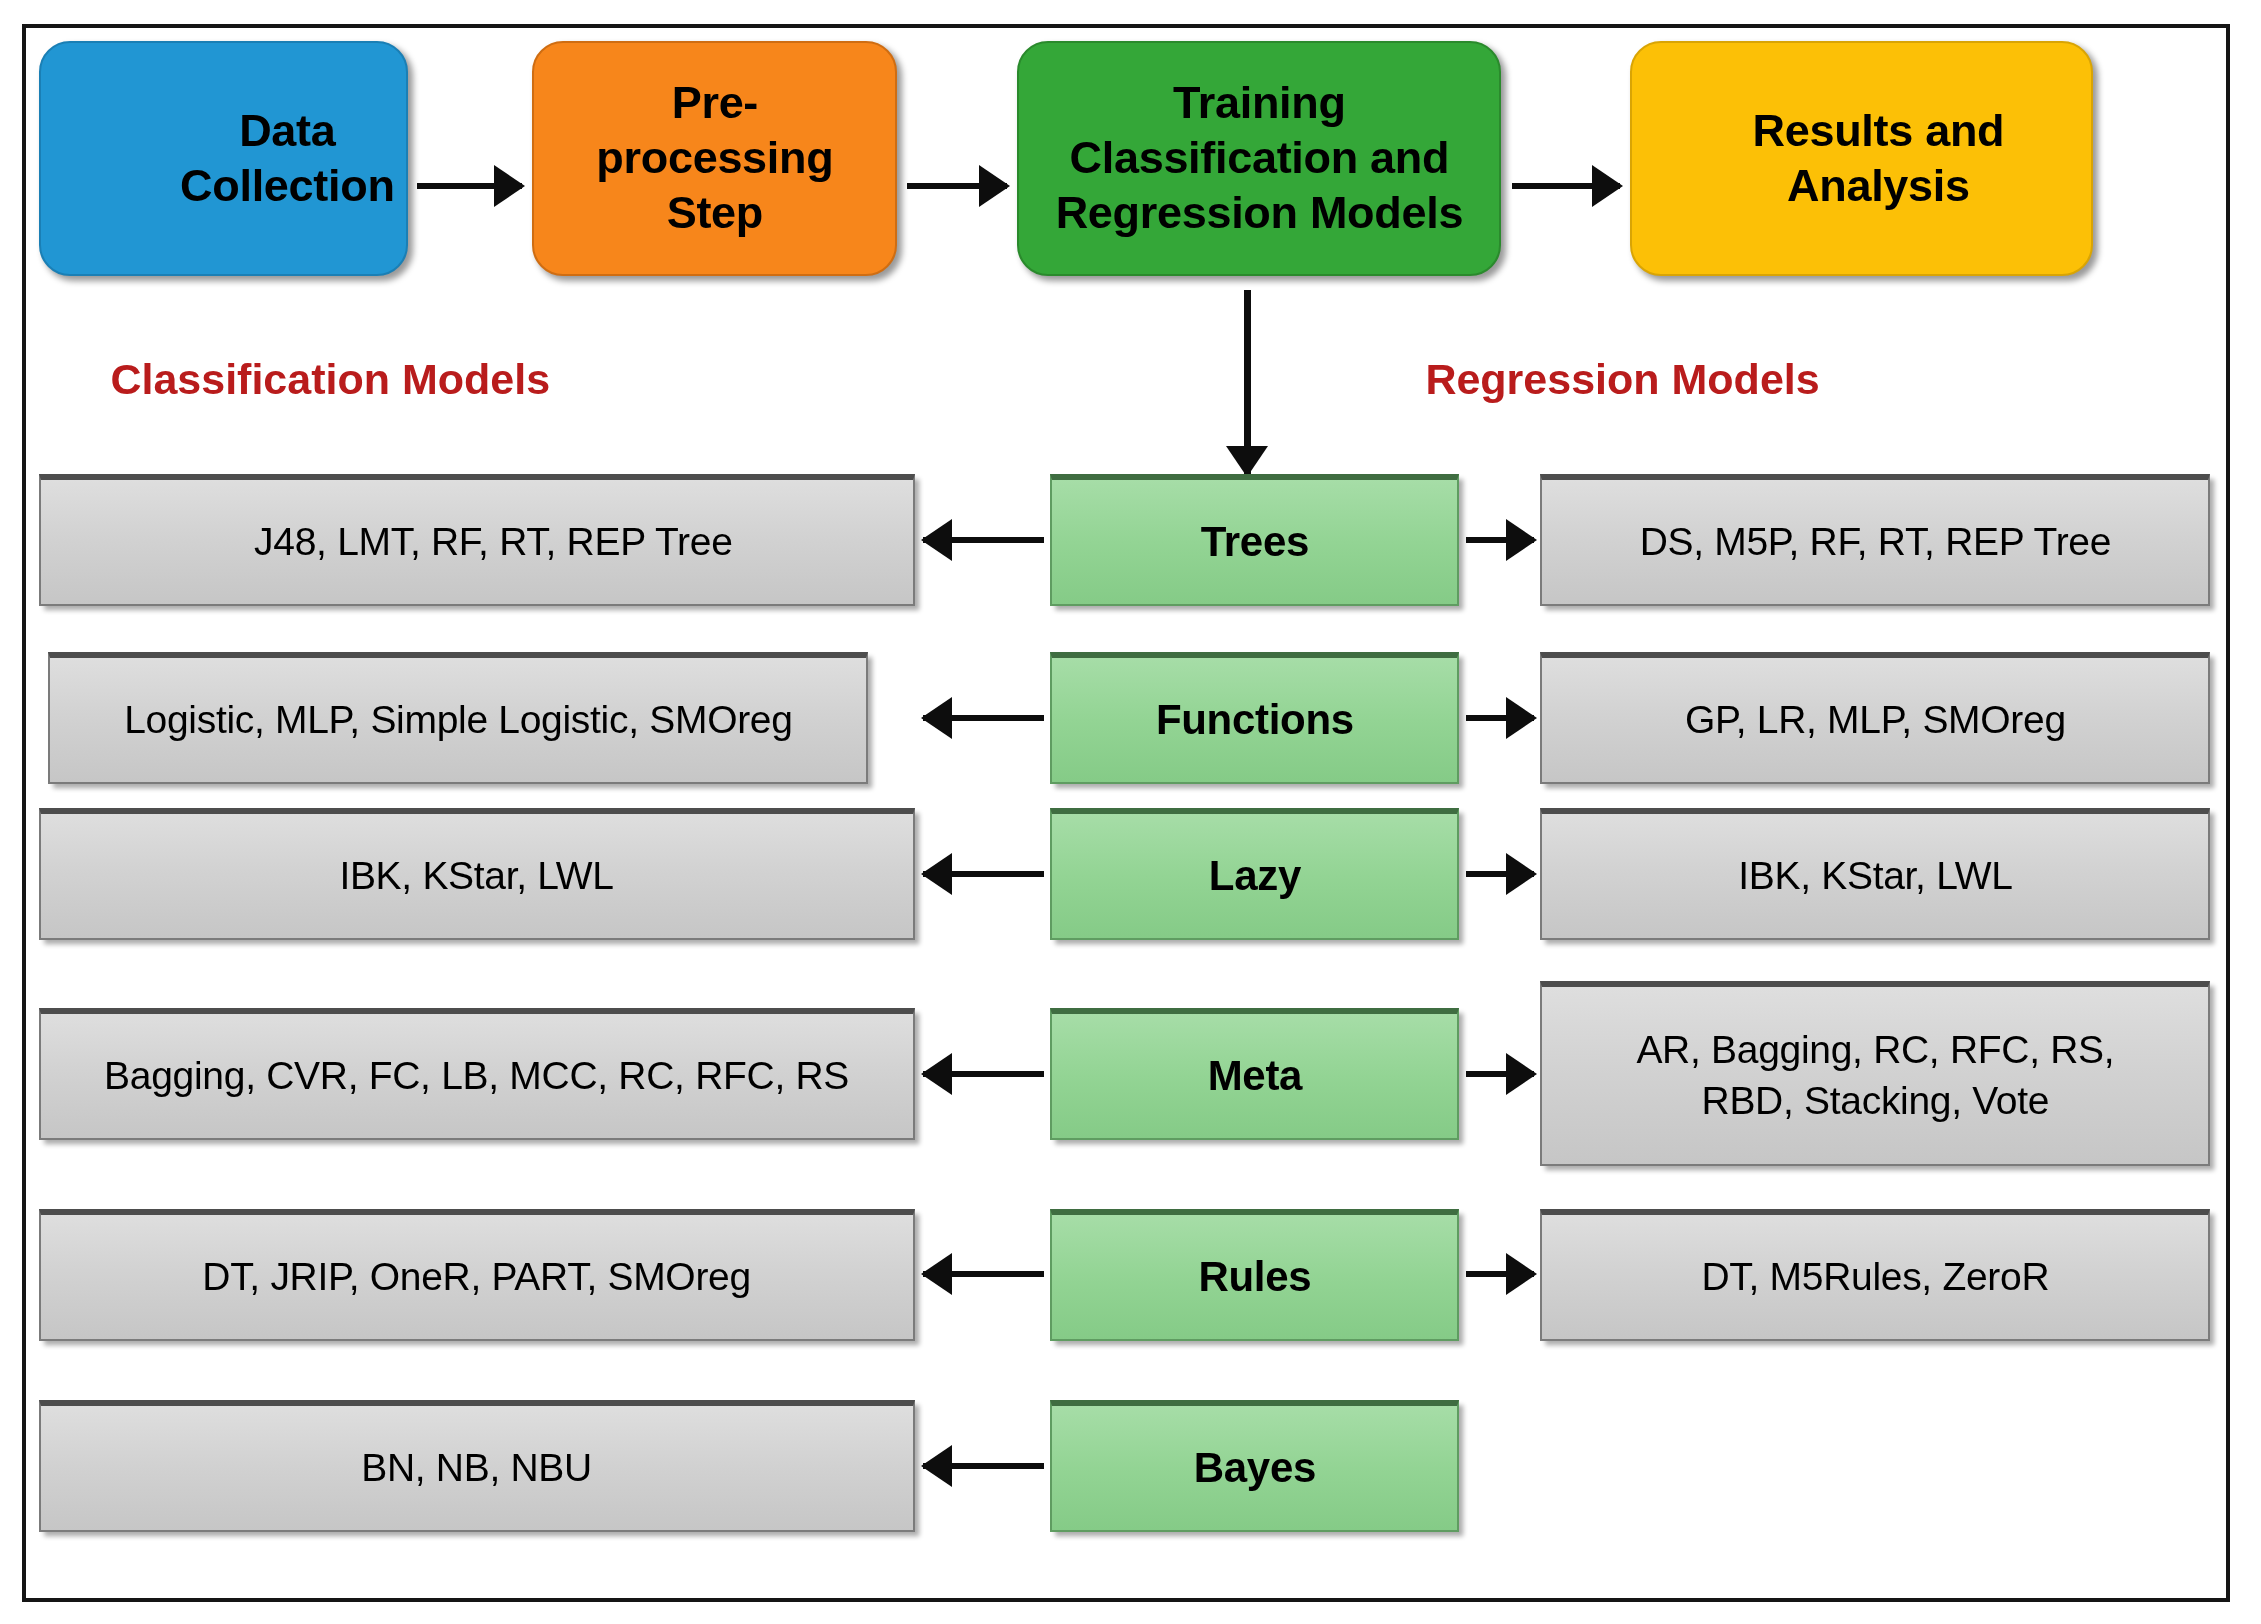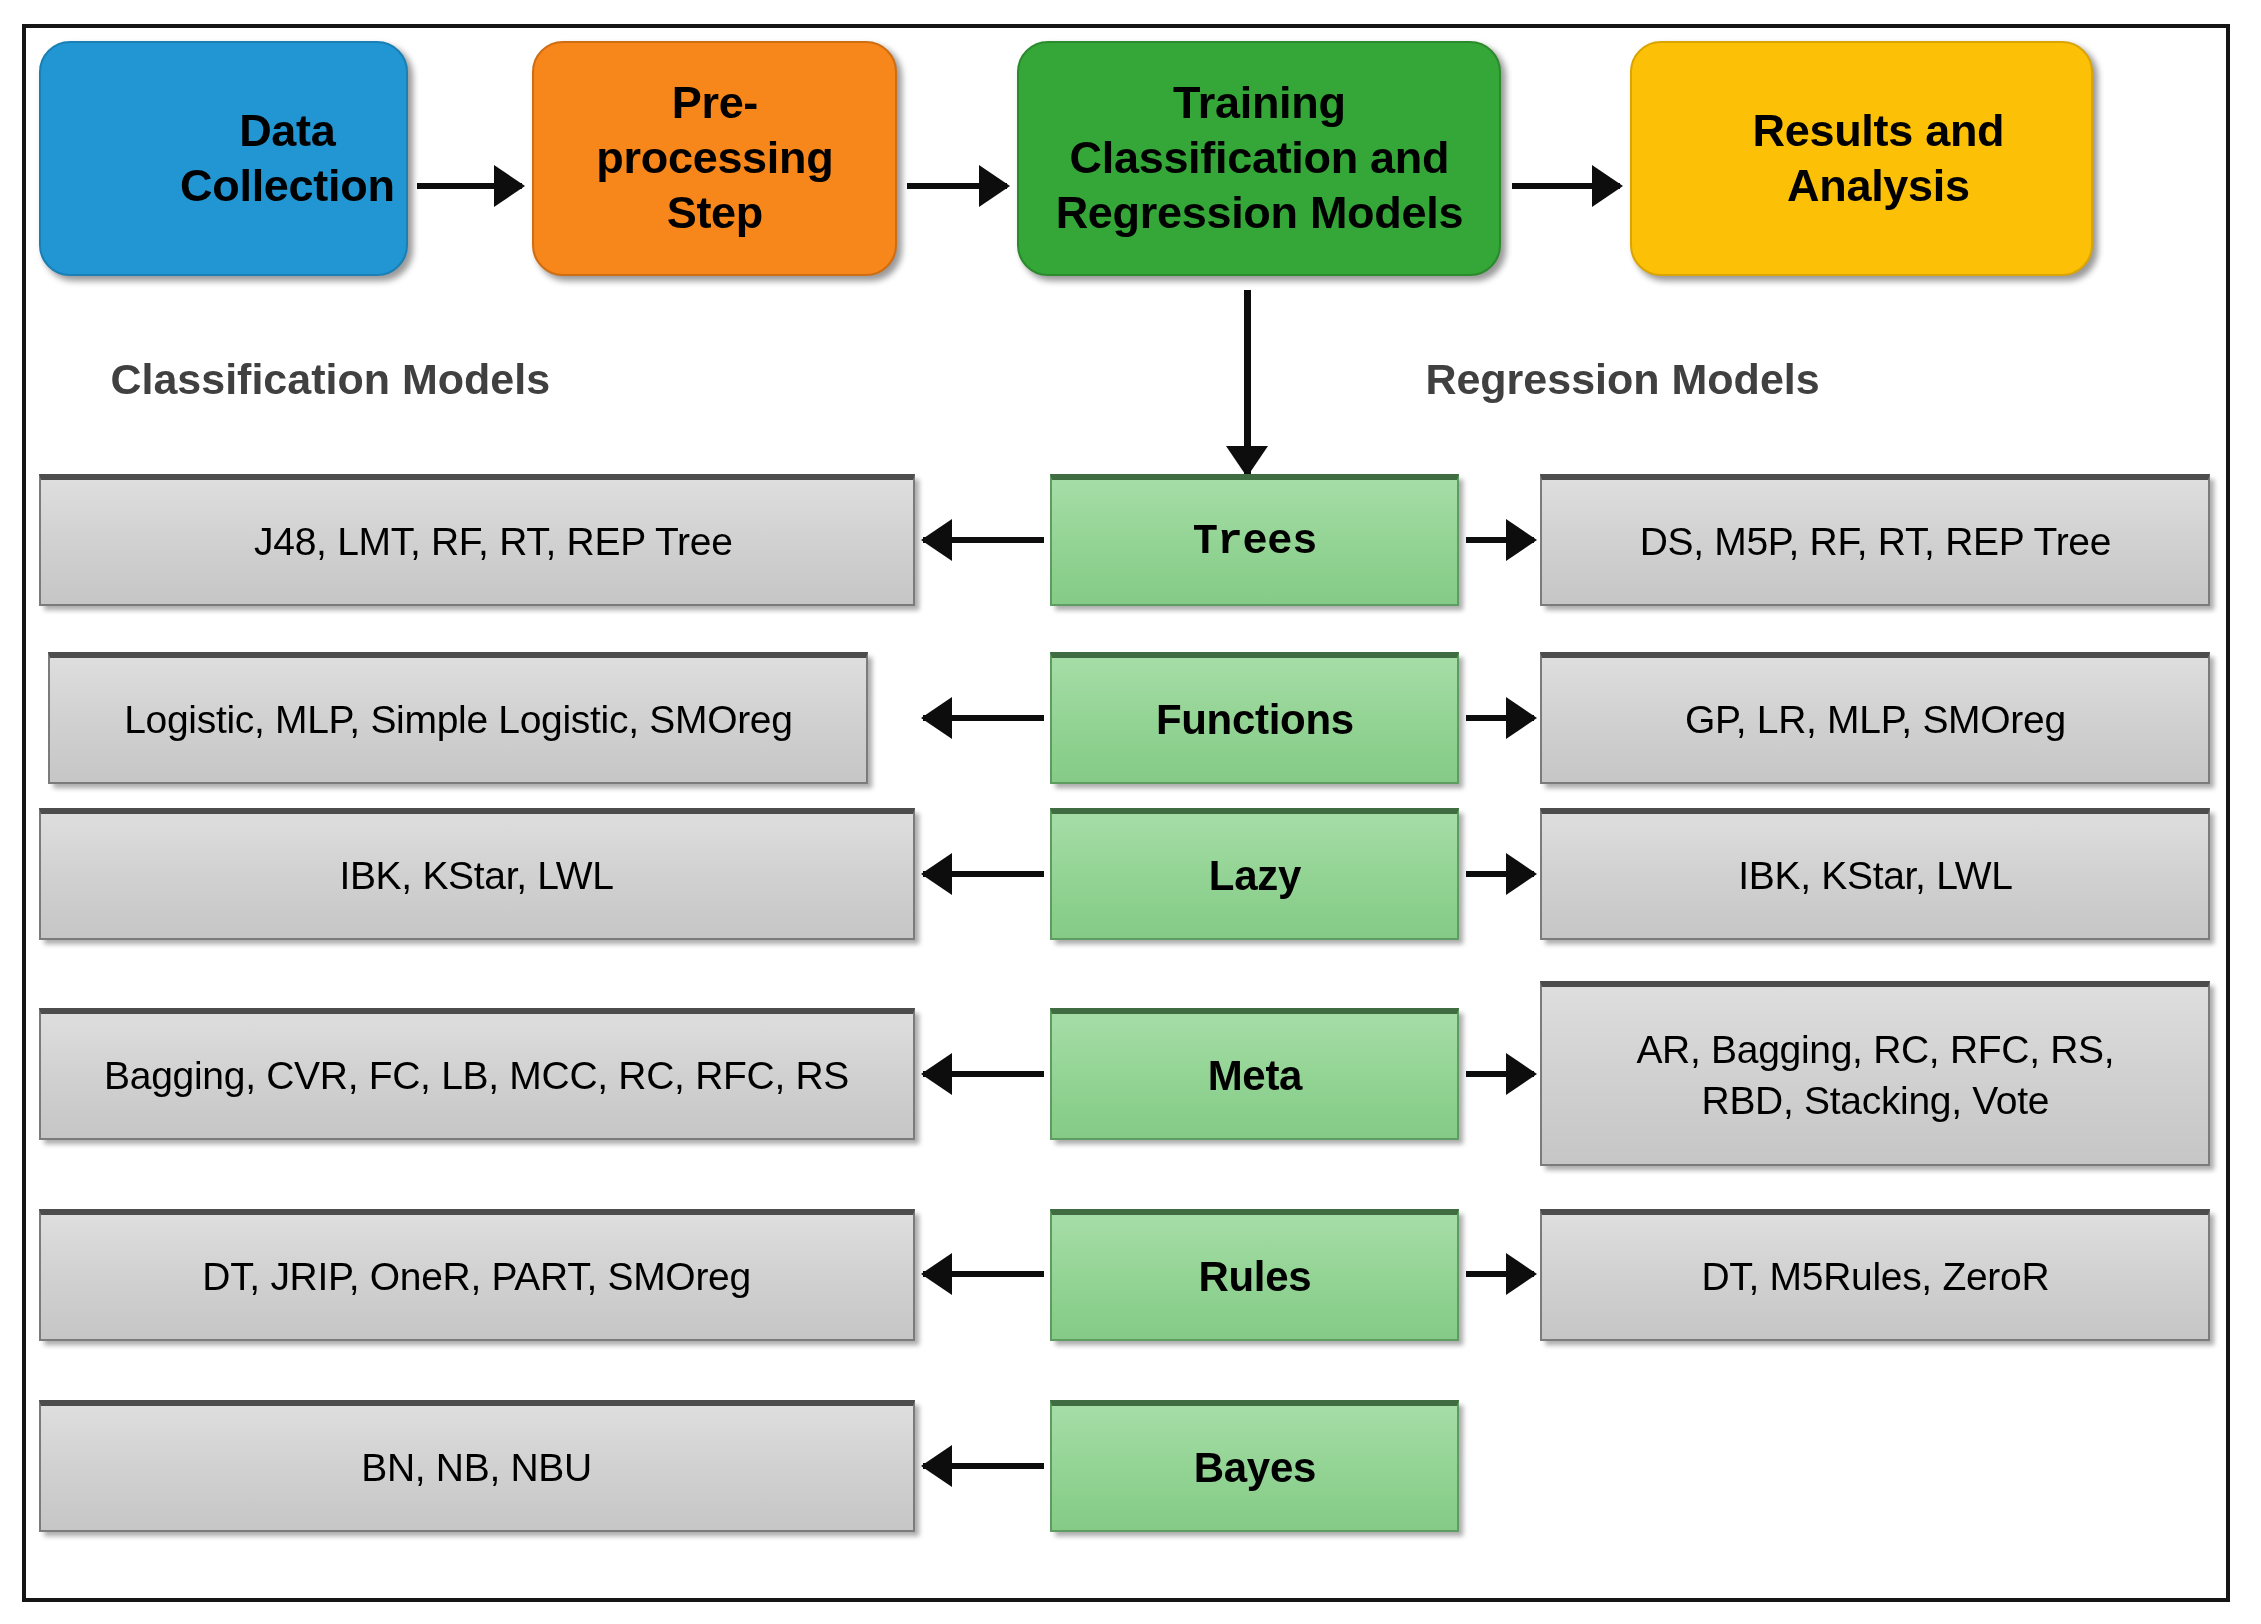--- a/index.html
+++ b/index.html
@@ -51,21 +51,21 @@
   #box-data-collection   { background:#2196d3; border:2.7px solid #1a7fb5;justify-content:flex-end; }
   #box-preprocessing     { background:#f7861b; border:2.7px solid #cf6d12; }
   #box-training          { background:#34a738; border:2.7px solid #2a8a2c; }
   #box-results           { background:#fcc006; border:2.7px solid #d9a404; }
 
   
   .section-heading {
     position: absolute;
     font-size: 43px;
     font-weight: bold;
-    color: #404040;
+    color: #b91c1c;
     white-space: nowrap;
   }
 
   
   .flat-box {
     position: absolute;
     box-sizing: border-box;
     display: flex;
     align-items: center;
     justify-content: center;
@@ -190,21 +190,21 @@
       <div class="shaft"></div>
         <div class="head-down"></div>
     </div>
 
     <div class="section-heading" style="left:84px; top:327px;">Classification Models</div>
     <div class="section-heading" style="left:1399px; top:327px;">Regression Models</div>
 
     <div class="flat-box gray-box" style="left:12.2px; top:446px; width:876px; height:132px;padding-left:43px;">
       <span class="lbl">J48, LMT, RF, RT, REP Tree</span>
     </div>
-    <div class="flat-box green-box" style="left:1024px; top:446px; width:409px; height:132px;font-family:Liberation Mono, monospace;">
+    <div class="flat-box green-box" style="left:1024px; top:446px; width:409px; height:132px;">
       <span class="lbl">Trees</span>
     </div>
     <div class="flat-box gray-box" style="left:1514px; top:446px; width:670px; height:132px;">
       <span class="lbl">DS, M5P, RF, RT, REP Tree</span>
     </div>
     <div class="arrow-h" style="left:897px; top:512px; width:121px;">
       <div class="shaft"></div>
         <div class="head-left"></div>
     </div>
     <div class="arrow-h" style="left:1440px; top:512px; width:68px;">

